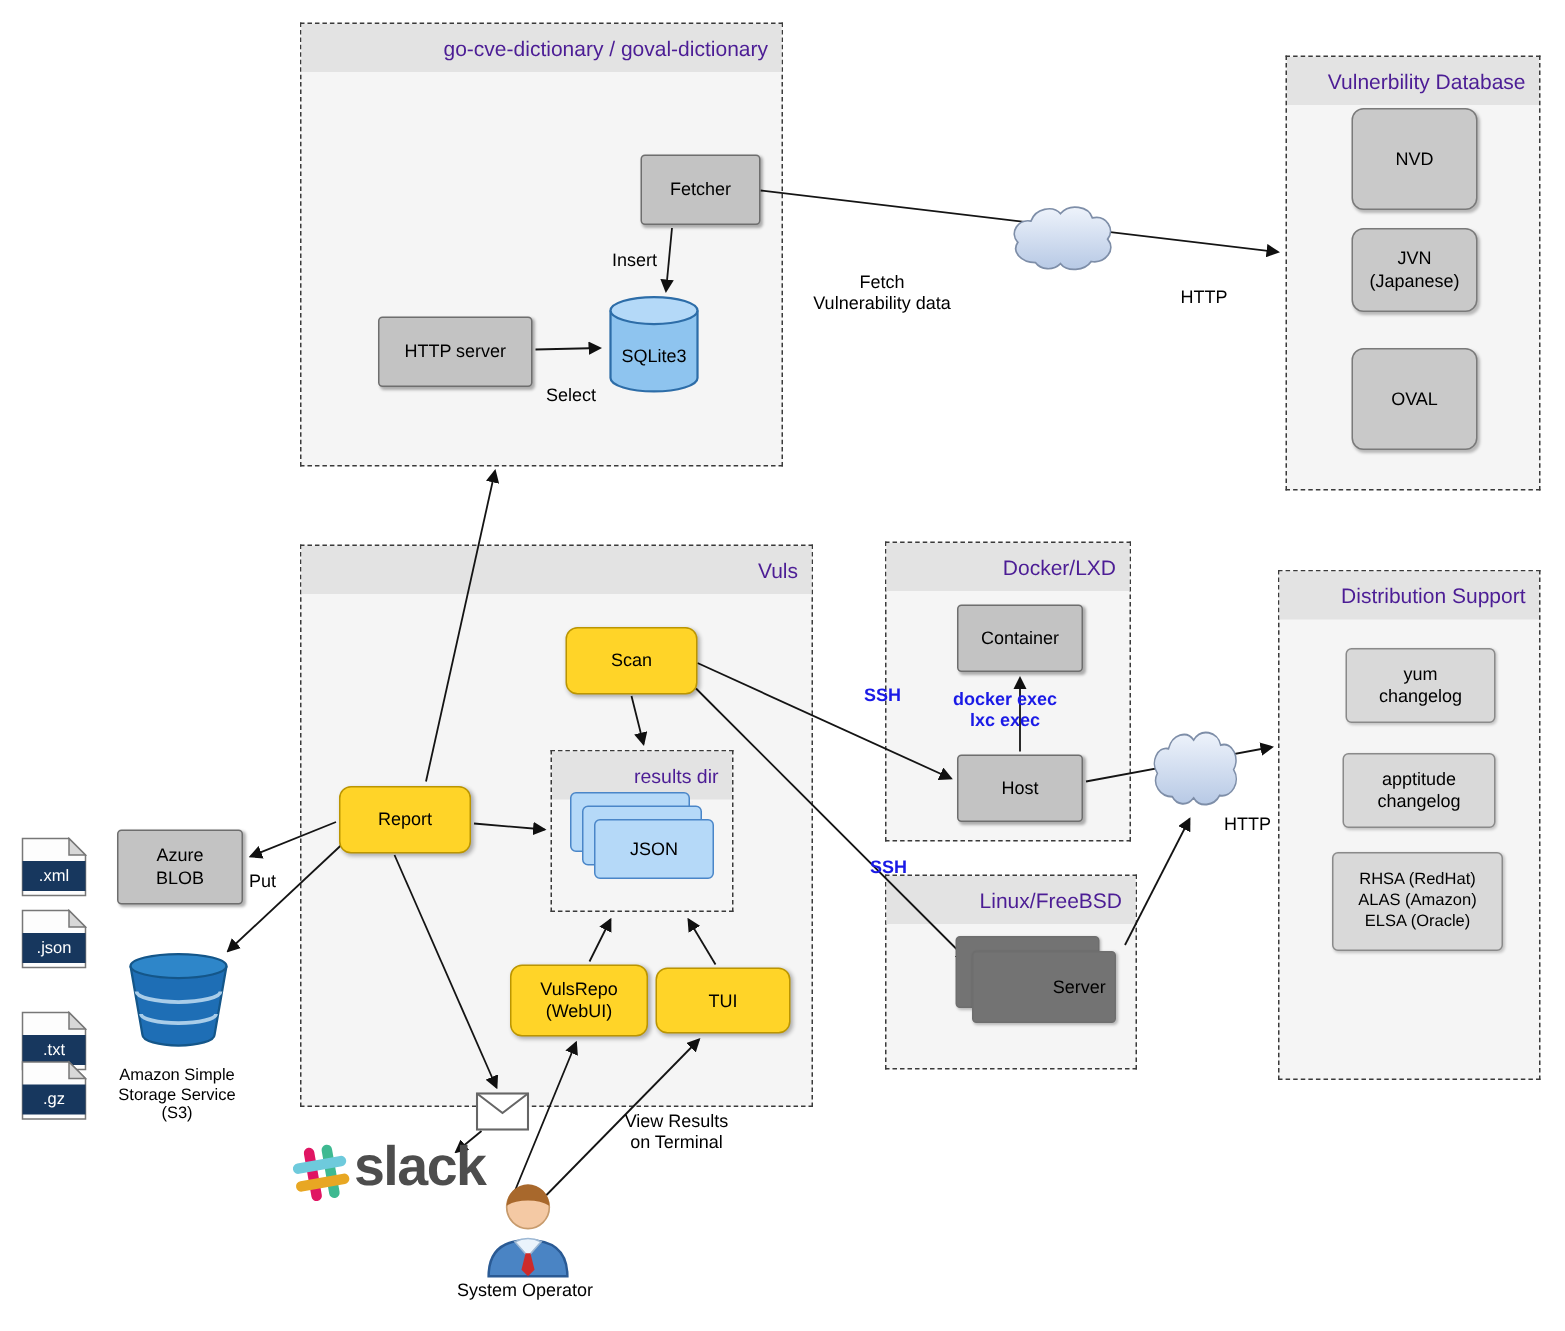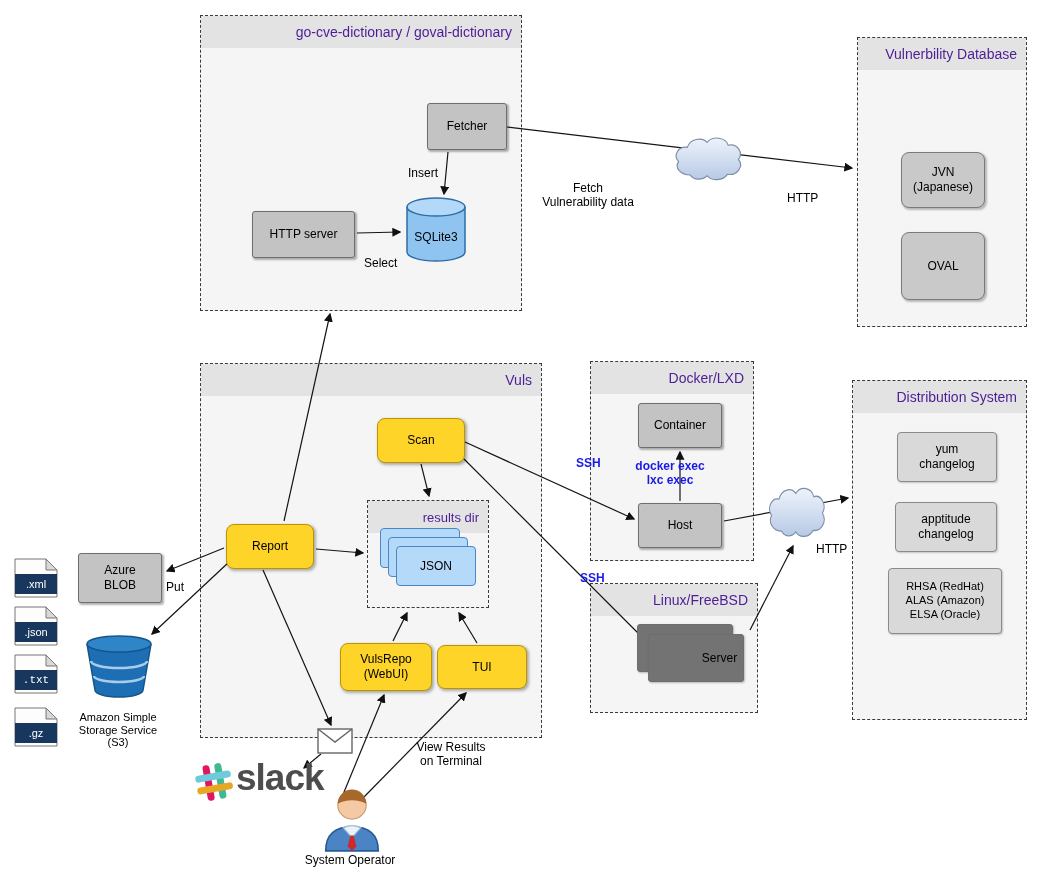--- a/index.html
+++ b/index.html
@@ -70,21 +70,21 @@
 
   <div class="group" style="left:590px;top:361px;width:164px;height:200px;">
     <div class="group-title">Docker/LXD</div>
   </div>
 
   <div class="group" style="left:590px;top:583px;width:168px;height:130px;">
     <div class="group-title">Linux/FreeBSD</div>
   </div>
 
   <div class="group" style="left:852px;top:380px;width:175px;height:340px;">
-    <div class="group-title">Distribution System</div>
+    <div class="group-title">Distribution Support</div>
   </div>
 
   <div class="group" style="left:367px;top:500px;width:122px;height:108px;z-index:2;">
     <div class="group-title" style="height:22px;font-size:13px;">results dir</div>
   </div>
 
   <svg class="wires" width="1043" height="887" viewBox="0 0 1043 887">
     <defs>
       <marker id="arrow" viewBox="0 0 10 10" refX="8.5" refY="5" markerWidth="7.5" markerHeight="7.5" orient="auto-start-reverse">
         <path d="M0,0 L10,5 L0,10 z" fill="#101010"></path>
@@ -125,20 +125,21 @@
   <div class="node gray" style="left:252px;top:211px;width:103px;height:47px;">HTTP server</div>
 
   <div class="cyl" style="left:405px;top:196px;width:62px;height:68px;">
     <svg width="62" height="68" viewBox="0 0 62 68">
       <path d="M2,11 v45 a29,9 0 0 0 58,0 v-45" fill="#8ec4ef" stroke="#2d6da8" stroke-width="1.5"></path>
       <ellipse cx="31" cy="11" rx="29" ry="9" fill="#b4d9f8" stroke="#2d6da8" stroke-width="1.5"></ellipse>
     </svg>
     <span>SQLite3</span>
   </div>
 
+  <div class="node gray-round" style="left:901px;top:72px;width:84px;height:68px;">NVD</div>
   <div class="node gray-round multiline" style="left:901px;top:152px;width:84px;height:56px;">JVN
 (Japanese)</div>
   <div class="node gray-round" style="left:901px;top:232px;width:84px;height:68px;">OVAL</div>
 
   <div class="node yellow" style="left:377px;top:418px;width:88px;height:45px;">Scan</div>
   <div class="node yellow" style="left:226px;top:524px;width:88px;height:45px;">Report</div>
   <div class="node yellow multiline" style="left:340px;top:643px;width:92px;height:48px;">VulsRepo
 (WebUI)</div>
   <div class="node yellow" style="left:437px;top:645px;width:90px;height:44px;">TUI</div>
 
@@ -176,21 +177,21 @@
     <span class="file-label">.xml</span>
   </div>
   <div class="file-icon" style="left:14px;top:606px;">
     <svg viewBox="0 0 44 40" width="44" height="40">
       <path d="M1,1 h31 l11,11 v27 h-42 z" fill="#fdfdfd" stroke="#777"></path>
       <path d="M32,1 l11,11 h-11 z" fill="#d8d8d8" stroke="#777"></path>
       <rect x="1" y="16" width="42" height="20" fill="#17375e"></rect>
     </svg>
     <span class="file-label">.json</span>
   </div>
-  <div class="file-icon" style="left:14px;top:654px;font-family:Liberation Mono, monospace;">
+  <div class="file-icon" style="left:14px;top:674px;">
     <svg viewBox="0 0 44 40" width="44" height="40">
       <path d="M1,1 h31 l11,11 v27 h-42 z" fill="#fdfdfd" stroke="#777"></path>
       <path d="M32,1 l11,11 h-11 z" fill="#d8d8d8" stroke="#777"></path>
       <rect x="1" y="16" width="42" height="20" fill="#17375e"></rect>
     </svg>
     <span class="file-label">.txt</span>
   </div>
   <div class="file-icon" style="left:14px;top:707px;">
     <svg viewBox="0 0 44 40" width="44" height="40">
       <path d="M1,1 h31 l11,11 v27 h-42 z" fill="#fdfdfd" stroke="#777"></path>

